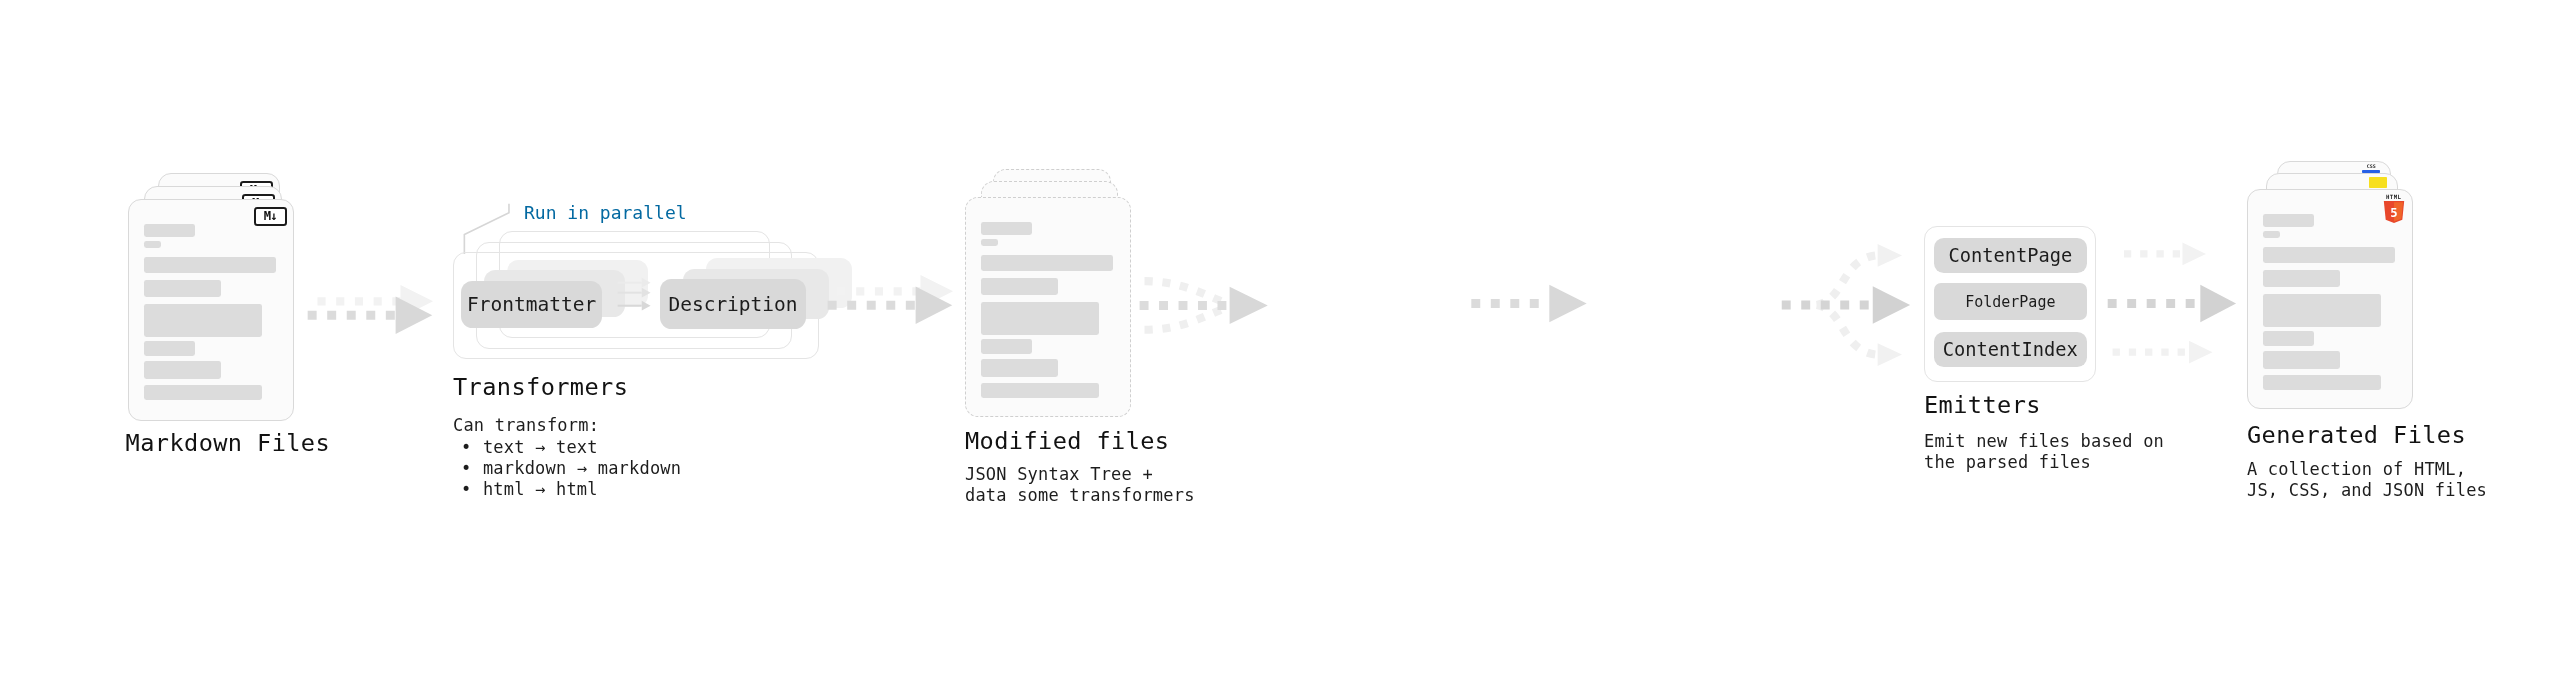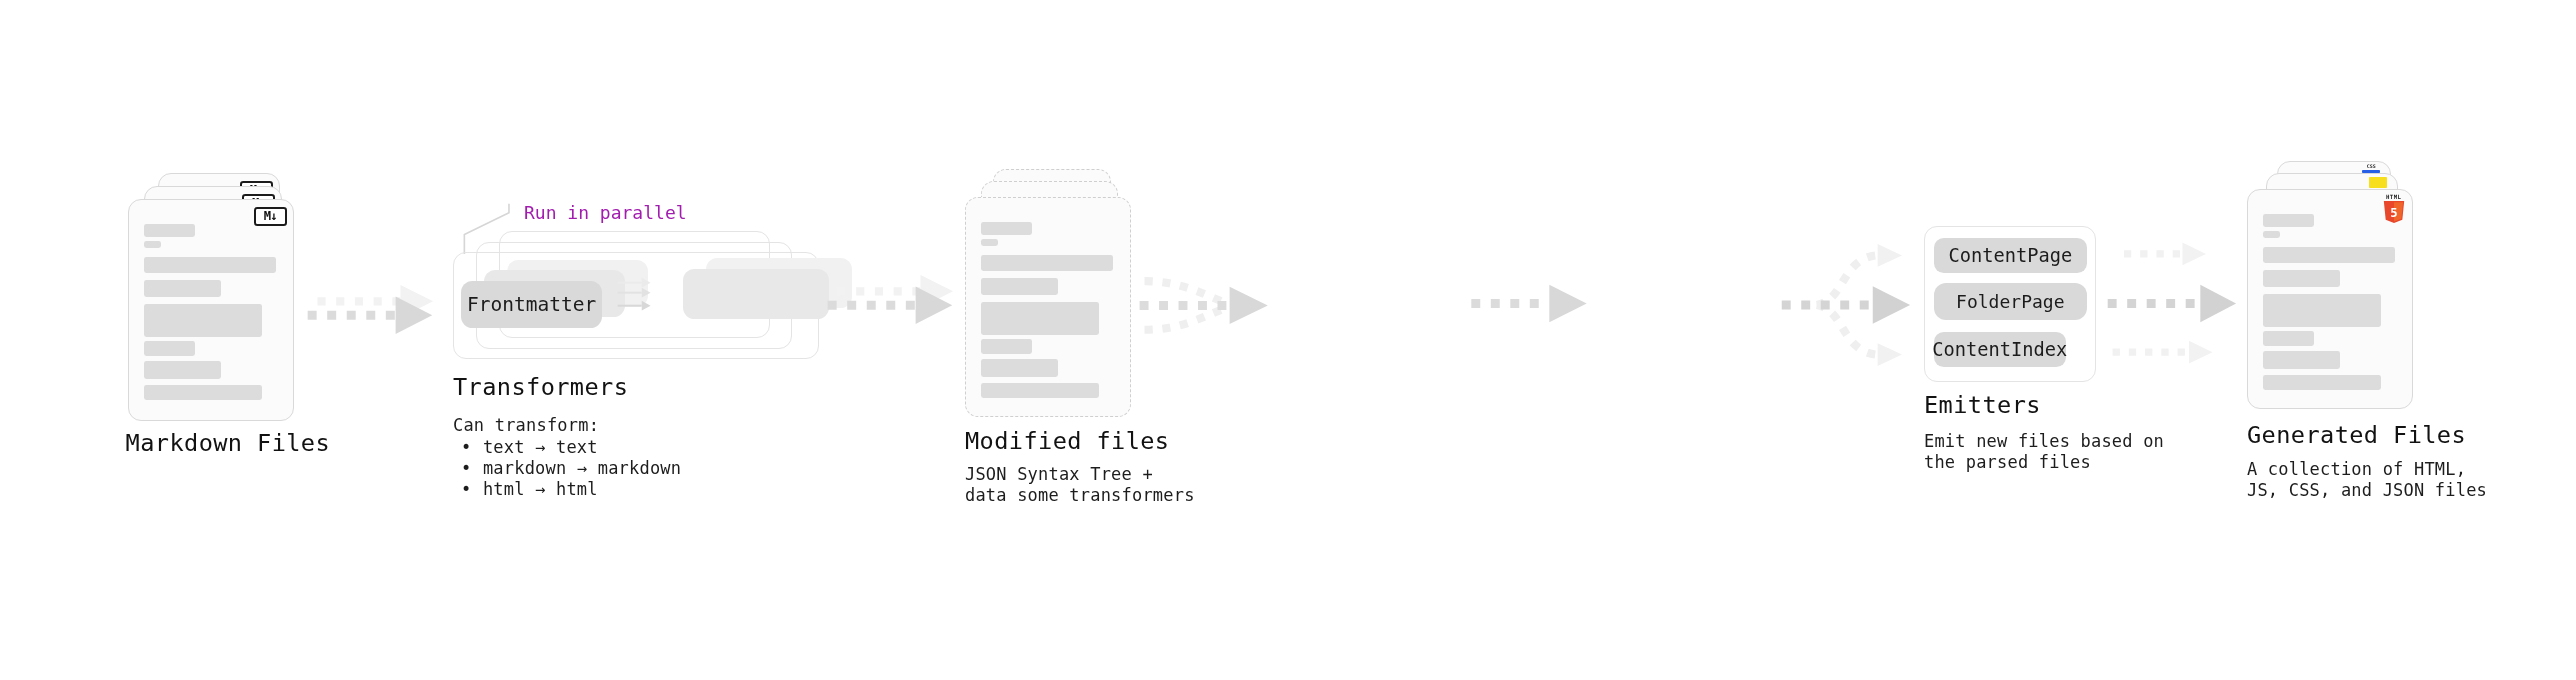--- a/index.html
+++ b/index.html
@@ -26,21 +26,21 @@
   .html5-badge .t{font-size:5.7px;font-weight:bold;color:#222;line-height:6.5px;letter-spacing:0.4px;}
   
   .frame{position:absolute;border:1.6px solid #e4e4e4;border-radius:13px;box-sizing:border-box;background:transparent;}
   .pill{position:absolute;background:#d9d9d9;border-radius:11.4px;display:flex;align-items:center;justify-content:center;
     font-size:19.5px;color:#1c1c1c;box-sizing:border-box;}
   .pill.ghost1{background:#e8e8e8;color:transparent;}
   .pill.ghost2{background:#f1f1f1;color:transparent;}
   
   .title{position:absolute;font-size:23.6px;font-weight:500;color:#121212;white-space:nowrap;letter-spacing:0.4px;}
   .desc{position:absolute;font-size:17px;color:#1d1d1d;white-space:nowrap;letter-spacing:0.2px;}
-  .annotation{position:absolute;font-size:18px;color:#a21caf;white-space:nowrap;}
+  .annotation{position:absolute;font-size:18px;color:#0369a1;white-space:nowrap;}
   .bullet-line{display:flex;gap:11.4px;height:21px;align-items:center;}
   svg.arrow{position:absolute;overflow:visible;}
 </style>
 </head>
 <body>
 
 <div class="canvas">
 
   <div class="abs" style="left:128px;top:173px;width:211px;height:309px">
     <div class="doc-card" style="left:30px;top:0;width:122px;height:222px">
@@ -85,20 +85,21 @@
     <div class="frame" style="left:46px;top:29px;width:271px;height:107px"></div>
     <div class="frame" style="left:23px;top:40px;width:316px;height:107px"></div>
     <div class="frame" style="left:0;top:50px;width:366px;height:107px"></div>
 
     <div class="pill ghost2" style="left:54px;top:58px;width:141px;height:47px"></div>
     <div class="pill ghost1" style="left:31px;top:68px;width:141px;height:47px"></div>
     <div class="pill" style="left:8.1px;top:79px;width:141px;height:47px">Frontmatter</div>
 
     <div class="pill ghost2" style="left:253px;top:56px;width:146px;height:50px"></div>
     <div class="pill ghost1" style="left:230px;top:67px;width:146px;height:50px"></div>
+    <div class="pill" style="left:207px;top:77px;width:146px;height:50px">Description</div>
 
     <svg class="arrow" style="left:163px;top:75px" width="37" height="11.4" viewBox="0 0 46 14">
       <line x1="2" y1="7" x2="32" y2="7" stroke="#ebebeb" stroke-width="2.5"></line>
         <polygon points="32,1 32,13 43,7" fill="#ebebeb"></polygon>
     </svg>
     <svg class="arrow" style="left:163px;top:85px" width="37" height="11.4" viewBox="0 0 46 14">
       <line x1="2" y1="7" x2="32" y2="7" stroke="#e2e2e2" stroke-width="2.5"></line>
         <polygon points="32,1 32,13 43,7" fill="#e2e2e2"></polygon>
     </svg>
     <svg class="arrow" style="left:163px;top:98px" width="37" height="11.4" viewBox="0 0 46 14">
@@ -174,22 +175,22 @@
     <polygon points="120,5 120,33 150,19" fill="#f1f1f1"></polygon>
     <path d="M 45,80 C 80,86 75,136 118,141" fill="none" stroke="#efefef" stroke-width="10" stroke-dasharray="10 12"></path>
     <polygon points="120,127 120,155 150,141" fill="#f1f1f1"></polygon>
     <line x1="2" y1="80" x2="112" y2="80" stroke="#d4d4d4" stroke-width="11" stroke-dasharray="11 13"></line>
     <polygon points="114,57 114,103 160,80" fill="#d2d2d2"></polygon>
   </svg>
 
   <div class="abs" style="left:1924px;top:226px;width:244px;height:268px">
     <div class="frame" style="left:0;top:0;width:172px;height:156px"></div>
     <div class="pill" style="left:9.8px;top:12.2px;width:153px;height:35px;font-size:18.7px;border-radius:9.8px">ContentPage</div>
-    <div class="pill" style="left:9.8px;top:57px;width:153px;height:37px;font-size:18px;border-radius:12px">FolderPage</div>
-    <div class="pill" style="left:9.8px;top:106px;width:132px;height:35px;font-size:18.7px;border-radius:9.8px">ContentIndex</div>
+    <div class="pill" style="left:9.8px;top:57px;width:153px;height:37px;font-size:15px;border-radius:7px">FolderPage</div>
+    <div class="pill" style="left:9.8px;top:106px;width:153px;height:35px;font-size:18.7px;border-radius:9.8px">ContentIndex</div>
     <div class="title" style="left:0;top:165px">Emitters</div>
     <div class="desc" style="left:0;top:205px">Emit new files based on</div>
     <div class="desc" style="left:0;top:226px">the parsed files</div>
   </div>
 
   <svg class="arrow" style="left:2106px;top:236px" width="135" height="130" viewBox="0 0 166 160">
     <g>
       <line x1="22" y1="22" x2="92" y2="22" stroke="#f1f1f1" stroke-width="9" stroke-dasharray="9 11"></line>
       <polygon points="94,8 94,36 123,22" fill="#f2f2f2"></polygon>
     </g>

